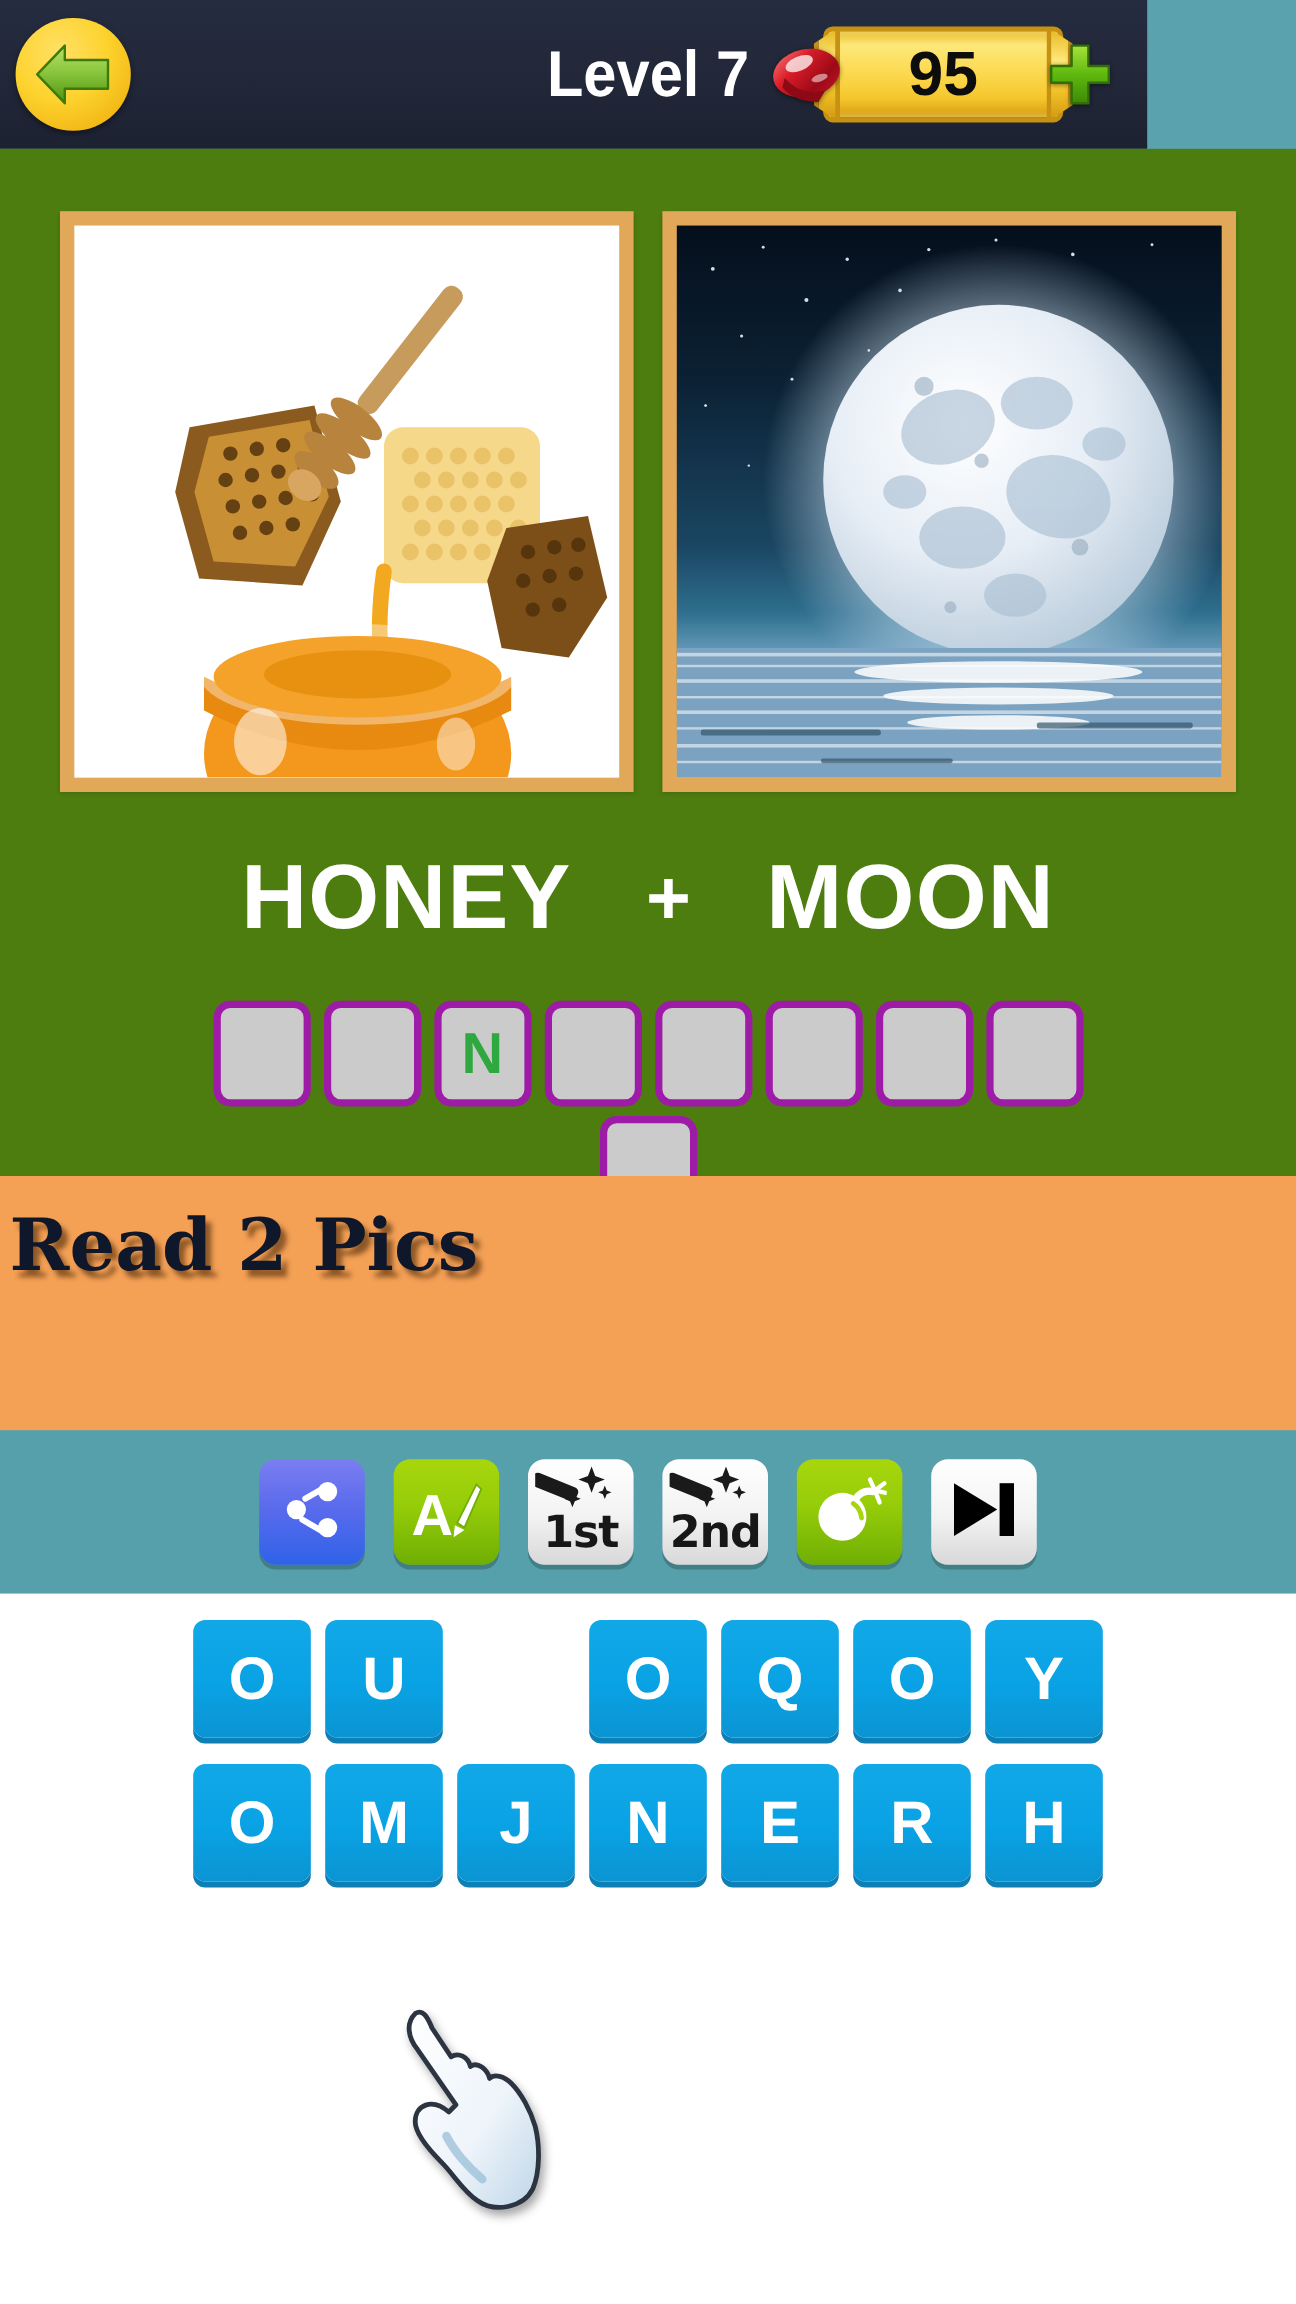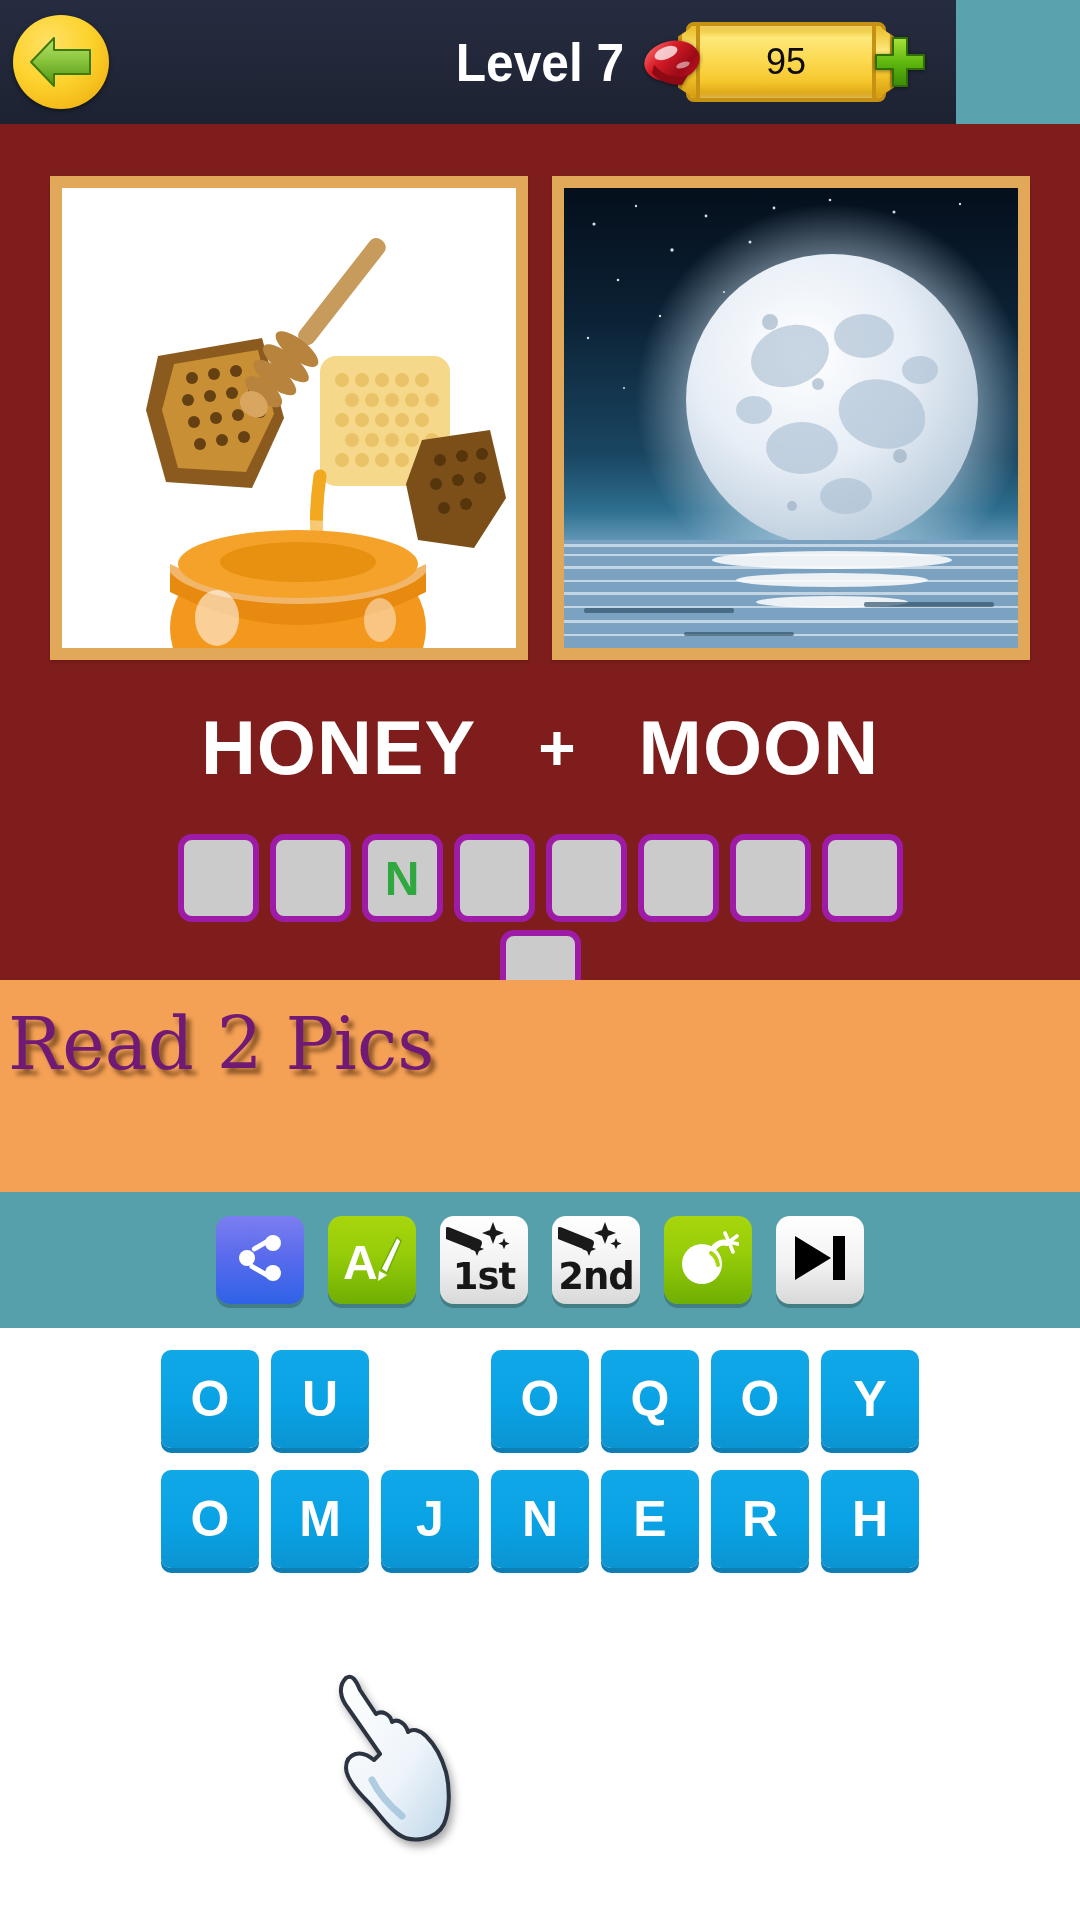--- a/index.html
+++ b/index.html
@@ -51,31 +51,31 @@
     box-shadow:inset 0 0 6px rgba(255,255,255,.6);
   }
   .coin-plate::before,.coin-plate::after{
     content:"";position:absolute;top:-4px;bottom:-4px;width:14px;
     background:linear-gradient(180deg,#e9bb26,#fde87a,#f5c62c,#d49b10);
     border:4px solid #c79214;
   }
   .coin-plate::before{left:-12px;border-radius:8px 0 0 8px;clip-path:polygon(0 18%,100% 0,100% 100%,0 82%);}
   .coin-plate::after{right:-12px;border-radius:0 8px 8px 0;clip-path:polygon(0 0,100% 18%,100% 82%,0 100%);}
   #coin-count{
-    font-size:36px;font-weight:normal;color:#0d0d0d;position:relative;z-index:2;
+    font-size:52px;font-weight:bold;color:#0d0d0d;position:relative;z-index:2;
   }
   .plus-icon{
     width:56px;height:56px;margin-left:-14px;z-index:4;position:relative;
     filter:drop-shadow(0 1px 2px rgba(0,0,0,.45));
   }
 
   
   #puzzle{
     position:absolute;left:0;top:124px;width:1080px;height:856px;
-    background:#7f1d1d;
+    background:#4d7c0f;
   }
   #pics{
     position:absolute;left:0;top:52px;width:1080px;
     display:flex;justify-content:center;gap:24px;
   }
   .pic-frame{
     width:478px;height:484px;
     background:#e2a859;
     padding:12px;
     box-sizing:border-box;
@@ -120,24 +120,24 @@
   }
 
   
   #banner{
     position:absolute;left:0;top:980px;width:1080px;height:212px;
     background:#f3a košt;
     background:#f4a055;
     overflow:hidden;
   }
   .banner-line{
-    color:#701a75;
+    color:#0f172a;
     font-family:"DejaVu Serif",serif;
-    font-weight:normal;
-    font-size:72px;
+    font-weight:bold;
+    font-size:60px;
     text-shadow:5px 6px 4px rgba(60,30,0,.55);
     line-height:1;
     white-space:nowrap;
   }
   #banner-line1{position:absolute;left:8px;top:28px;}
   #banner-line2{position:absolute;right:18px;top:128px;}
 
   
   #toolbar{
     position:absolute;left:0;top:1192px;width:1080px;height:136px;

